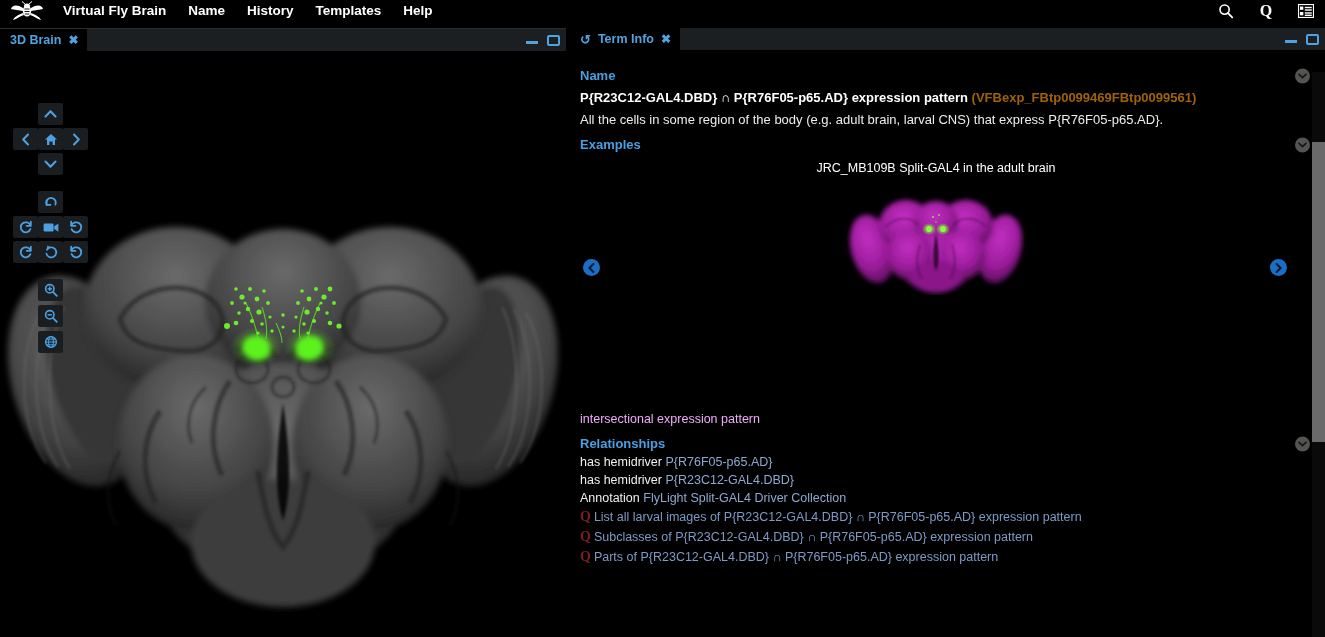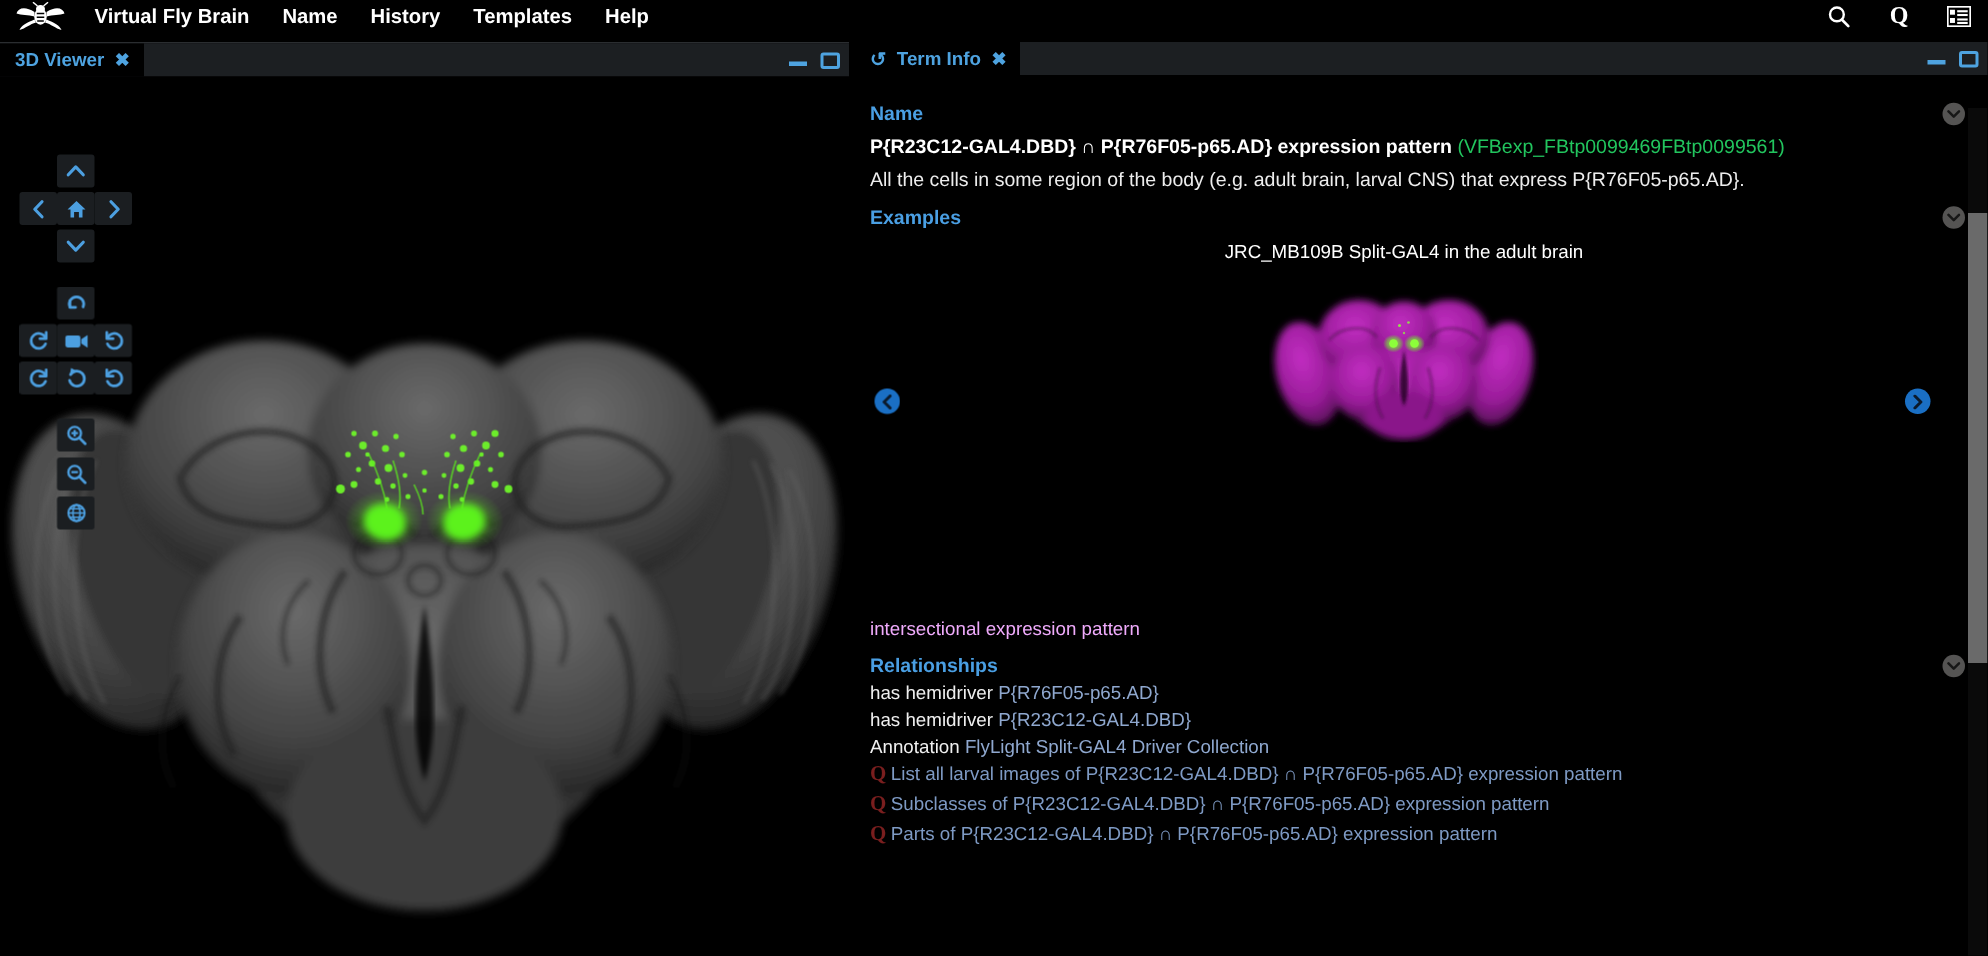--- a/index.html
+++ b/index.html
@@ -103,21 +103,21 @@
     margin-top: 10px; margin-bottom: 2px; position: relative;
   }
   .collapse-btn {
     position: absolute; right: -18px; top: 50%; transform: translateY(-50%);
     width: 15px; height: 15px; border-radius: 50%;
     background: #555453; cursor: pointer;
     display: flex; align-items: center; justify-content: center;
   }
   .collapse-btn svg { display: block; }
   .name-line { color: #fff; font-size: 13px; font-weight: bold; margin: 7px 0 0 0; }
-  .name-id { font-weight: normal; color: #22c55e; }
+  .name-id { font-weight: bold; color: #a16207; }
   .desc-line { color: #ededed; font-size: 13px; margin: 7px 0 0 0; }
 
   
   #examples-box { position: relative; height: 243px; margin-top: 6px; }
   #ex-caption {
     color: #ffffff; font-size: 12.5px; text-align: center;
     width: 100%; margin-top: 9px;
   }
   #ex-image { position: absolute; left: 50%; transform: translateX(-50%); top: 28px; }
   .carousel-arrow {
@@ -195,21 +195,21 @@
         <rect x="6.8" y="8.3" width="7" height="1.4" fill="#fff"></rect>
         <rect x="6.8" y="10.6" width="7" height="1.4" fill="#fff"></rect>
       </svg>
     </div>
   </div>
 </div>
 
 <div id="viewer-panel">
   <div class="panel-titlebar">
     <div class="panel-tab">
-      <span>3D Viewer</span>
+      <span>3D Brain</span>
       <span class="tab-close">✖</span>
     </div>
     <div class="win-ctrls">
       <div class="win-min"></div>
       <div class="win-max"></div>
     </div>
   </div>
 
   <div id="viewer-canvas">
 

